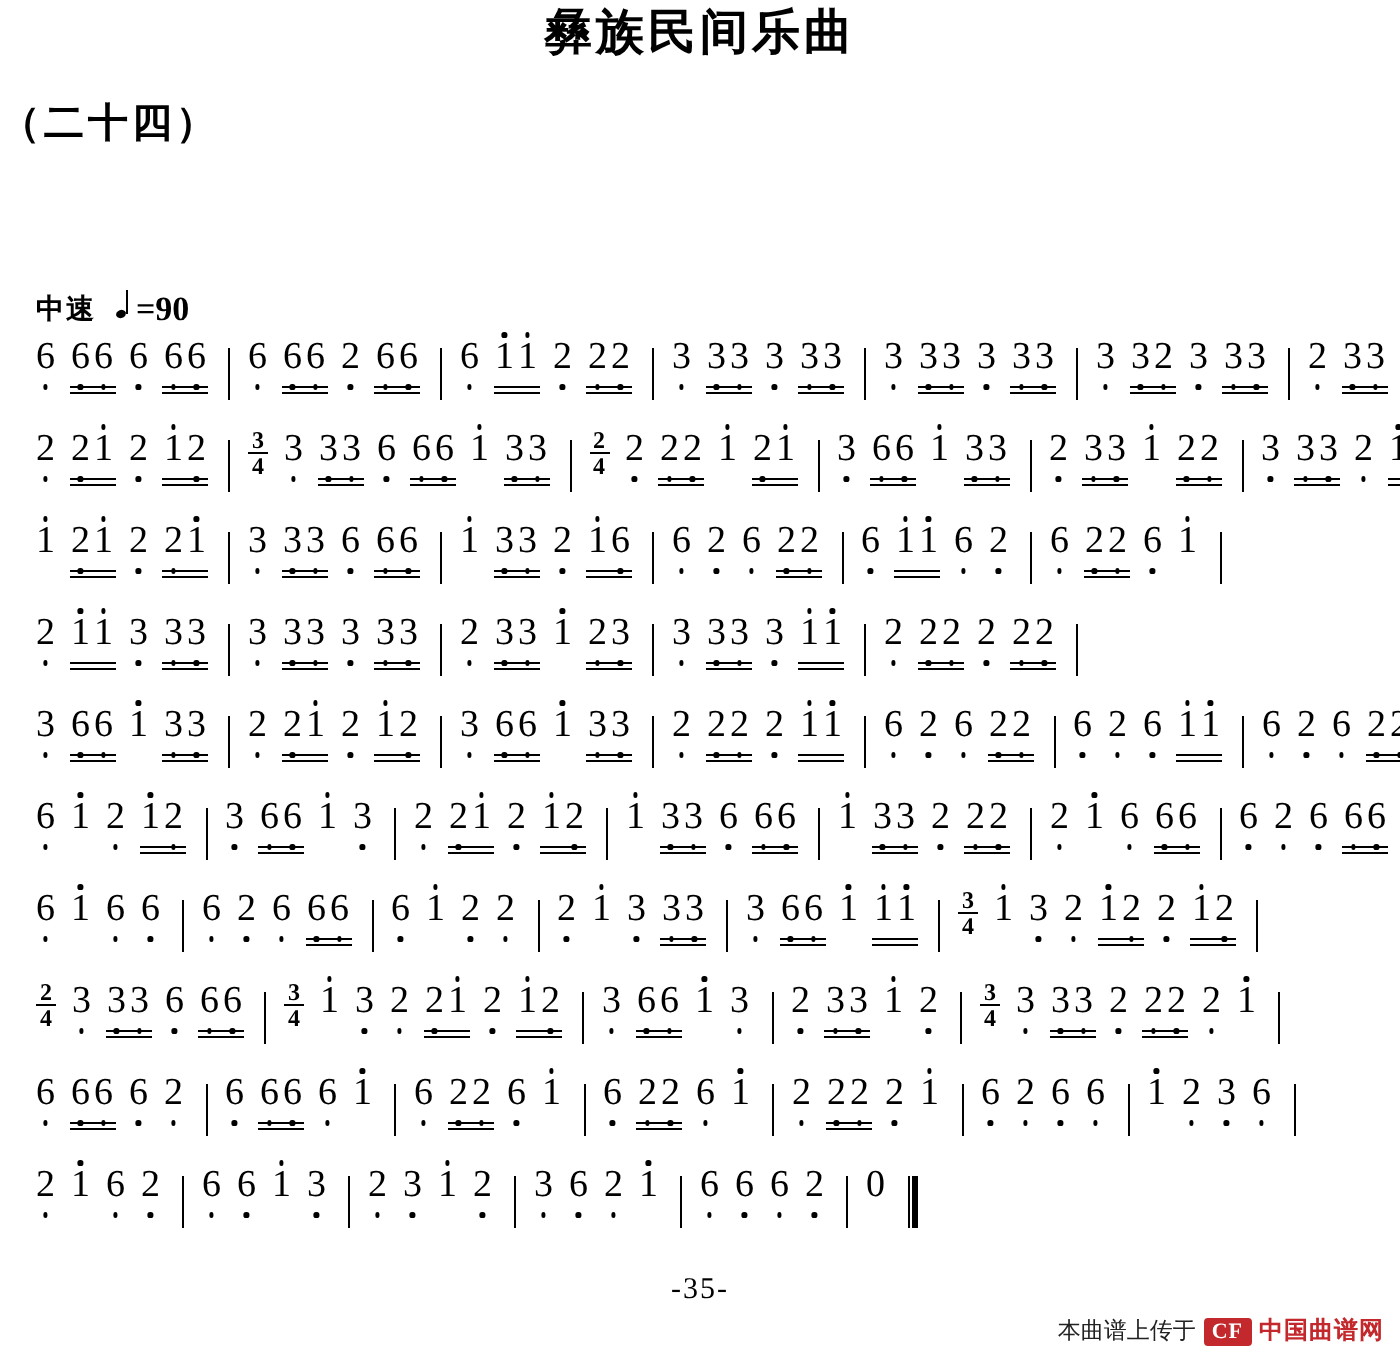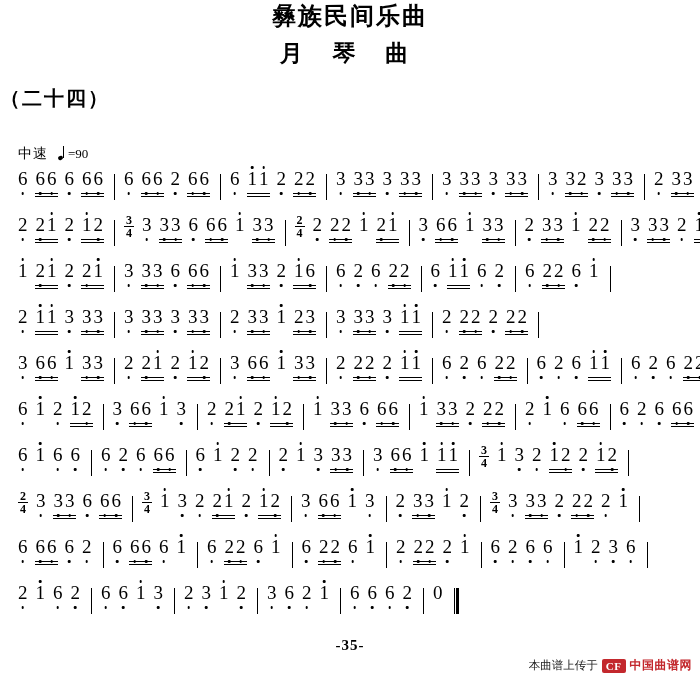--- a/index.html
+++ b/index.html
@@ -55,31 +55,31 @@
   }
   .credit-line {
     display: block;
     letter-spacing: 1px;
   }
   .tempo {
     position: absolute;
     left: 18px;
     top: 145px;
     font-size: 14px;
-    font-weight: normal;
+    font-weight: bold;
     display: flex;
     align-items: center;
     gap: 10px;
   }
   .tempo-mark {
     font-family: "Liberation Serif", serif;
     letter-spacing: 1px;
   }
   .tempo-eq {
-    font-size: 13px;
+    font-size: 17px;
     display: flex;
     align-items: flex-start;
     gap: 2px;
   }
   .note-glyph {
     display: inline-block;
     position: relative;
     width: 8px;
     height: 14px;
   }
@@ -216,21 +216,21 @@
     height: 1px;
     background: #000;
   }
   .footer-page {
     position: absolute;
     left: 0;
     right: 0;
     bottom: 26px;
     text-align: center;
     font-size: 15px;
-    font-weight: bold;
+    font-weight: normal;
     letter-spacing: 1px;
   }
   .footer-credit {
     position: absolute;
     right: 8px;
     bottom: 6px;
     display: flex;
     align-items: center;
     gap: 4px;
     font-size: 11.5px;
@@ -253,21 +253,20 @@
     font-size: 12px;
     letter-spacing: 0.5px;
   }
 </style>
 </head>
 <body>
 
 <div class="page">
 
   <div class="title-main">彝族民间乐曲</div>
-  <div class="title-sub">月  琴  曲</div>
   <div class="title-third">（二十四）</div>
 
   <div class="credits">
   </div>
 
   <div class="tempo">
     <span class="tempo-mark">中速</span>
     <span class="tempo-eq">
       <span class="note-glyph">
         <span class="head"></span>

